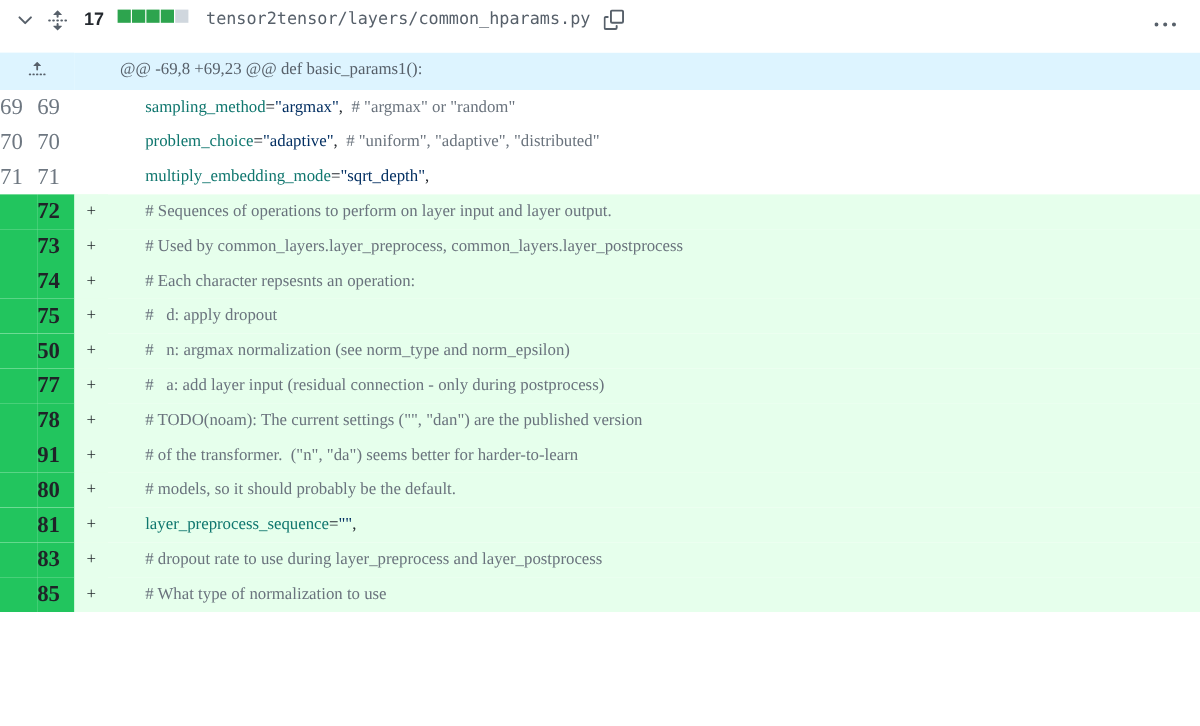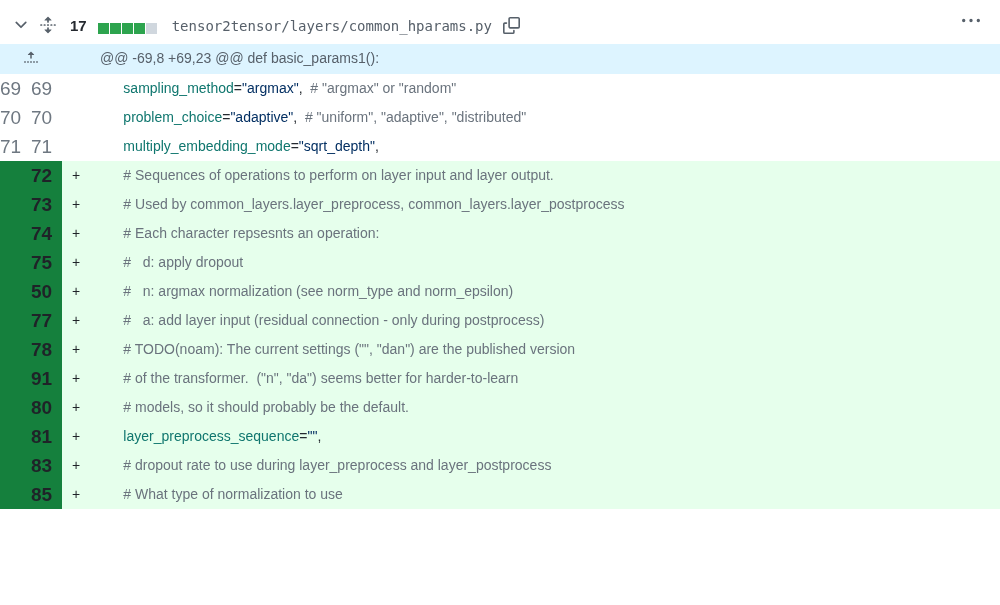--- a/index.html
+++ b/index.html
@@ -7,21 +7,21 @@
     font-family: -apple-system, BlinkMacSystemFont, "Segoe UI", Helvetica, Arial, sans-serif;
     font-size: 14px;
     color: #24292f;
     background: #ffffff;
     width: 1000px;
     height: 605px;
     overflow: hidden;
   }
   .file-header {
     display: flex;
-    align-items: flex-end;
+    align-items: flex-start;
     padding: 8px 16px 10px 12px;
     background: #ffffff;
     gap: 9px;
   }
   .chevron-icon {
     color: #57606a;
     display: flex;
     align-items: center;
     cursor: pointer;
   }
@@ -68,21 +68,21 @@
   .kebab-icon {
     color: #57606a;
     display: flex;
     align-items: center;
     cursor: pointer;
     padding: 4px;
   }
   .diff-table {
     width: 100%;
     border-collapse: collapse;
-    font-family: Liberation Sans, sans-serif;
+    font-family: Liberation Serif, serif;
     font-size: 14px;
     line-height: 23px;
     table-layout: fixed;
   }
   .diff-table td {
     padding: 3px 0;
     vertical-align: top;
   }
   .line-num {
     width: 62px;
@@ -116,21 +116,21 @@
   .expand-hunk-icon {
     color: #57606a;
     cursor: pointer;
     display: inline-flex;
     align-items: center;
     justify-content: center;
     padding-top: 3px;
   }
   tr.context .line-num { background: #ffffff; }
   tr.addition { background: #e6ffec; }
-  tr.addition .line-num { background: #15803d; margin-left: 28px; }
+  tr.addition .line-num { background: #22c55e; margin-left: 28px; }
   tr.addition .line-num.new { color: #1f2328; font-weight: 600; }
   tr.addition .marker-cell { background: #e6ffec; }
   .tok-param { color: #0f766e; }
   .tok-str { color: #032f62; }
   .tok-num { color: #005cc5; }
   .tok-comment { color: #6a737d; }
   .highlight-seg {
     background: #ffab70;
     color: #24292f;
   }

